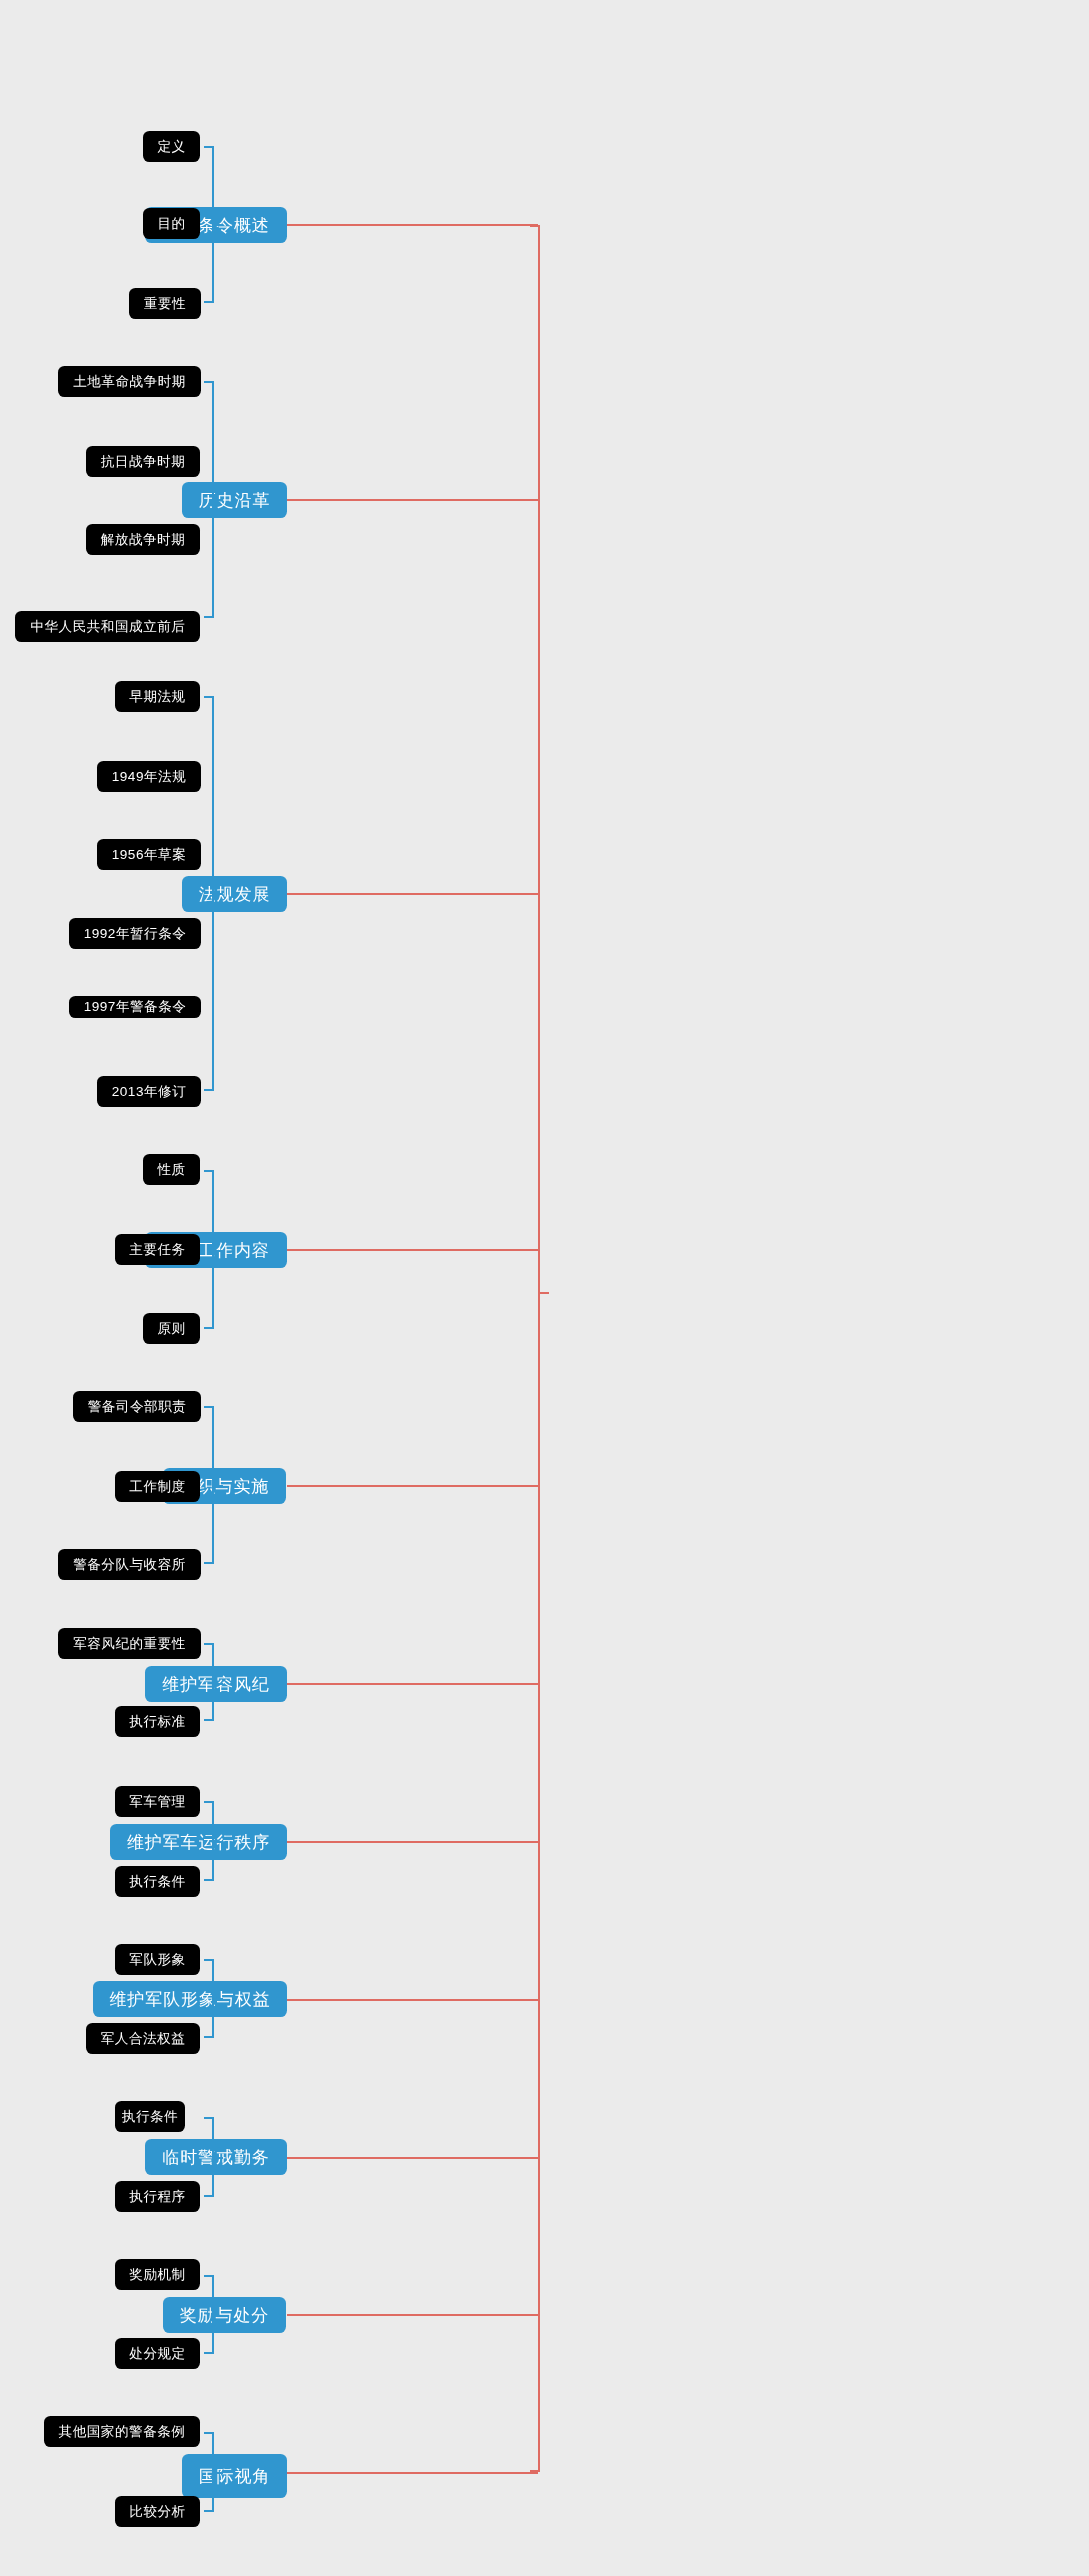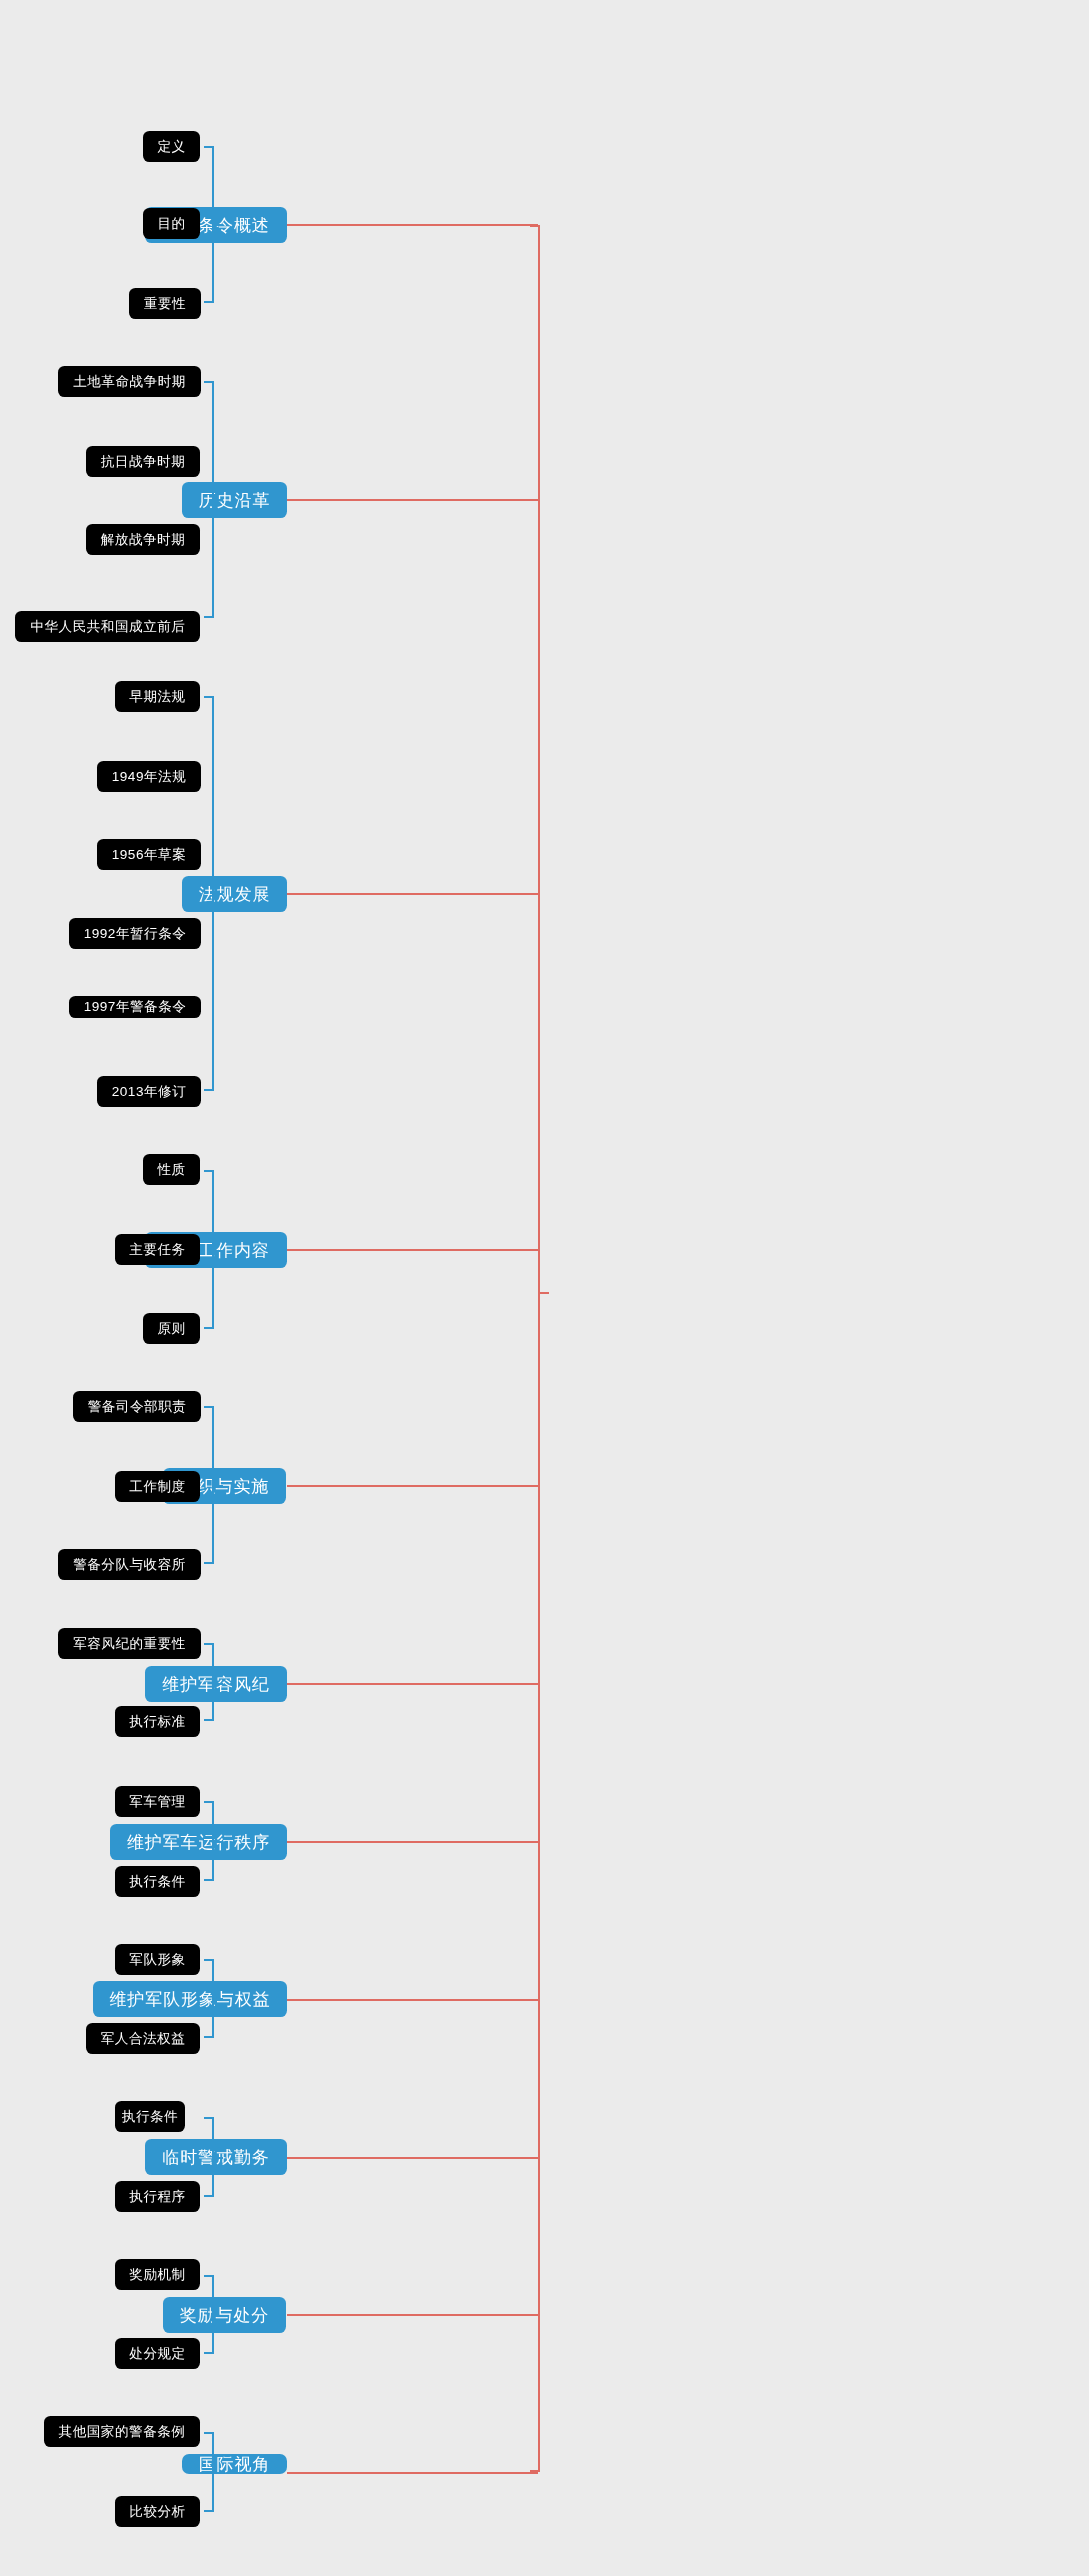--- a/index.html
+++ b/index.html
@@ -214,21 +214,21 @@
     <div class="node branch" style="left: 163px; top: 2297px; width: 123px; height: 36px;">奖励与处分</div>
     <div style="position: absolute; height: 1.8px; background: rgb(223, 107, 98); left: 287px; width: 251px; top: 2314px;"></div>
     <div class="node leaf" style="left: 115px; top: 2259px; width: 85px; height: 31px;">奖励机制</div>
     <div class="node leaf" style="left: 115px; top: 2338px; width: 85px; height: 31px;">处分规定</div>
     <div class="bracket blue" style="left: 212px; top: 2275px; height: 79px; width: 1.8px;">
       <div class="spine"></div>
       <div class="cap left-top"></div>
       <div class="cap left-bot"></div>
       <div class="out" style="top: 40px; left: 1.8px;"></div>
     </div>
-    <div class="node branch" style="left: 182px; top: 2454px; width: 105px; height: 20px; border-radius: 7px;">国际视角</div>
+    <div class="node branch" style="left: 182px; top: 2454px; width: 105px; height: 44px;">国际视角</div>
     <div style="position: absolute; height: 1.8px; background: rgb(223, 107, 98); left: 287px; width: 251px; top: 2472px;"></div>
     <div class="node leaf" style="left: 44px; top: 2416px; width: 156px; height: 31px;">其他国家的警备条例</div>
     <div class="node leaf" style="left: 115px; top: 2496px; width: 85px; height: 31px;">比较分析</div>
     <div class="bracket blue" style="left: 212px; top: 2432px; height: 80px; width: 1.8px;">
       <div class="spine"></div>
       <div class="cap left-top"></div>
       <div class="cap left-bot"></div>
       <div class="out" style="top: 40px; left: 1.8px;"></div>
     </div>
   </div>

